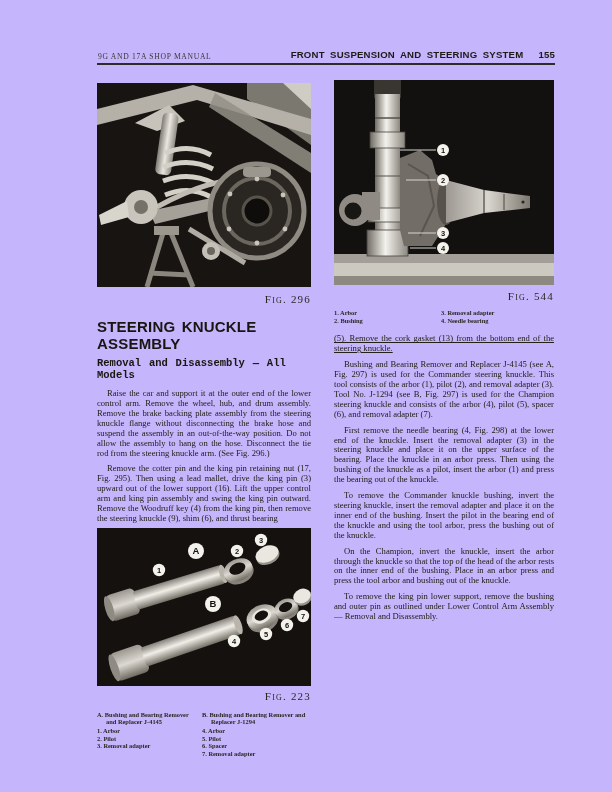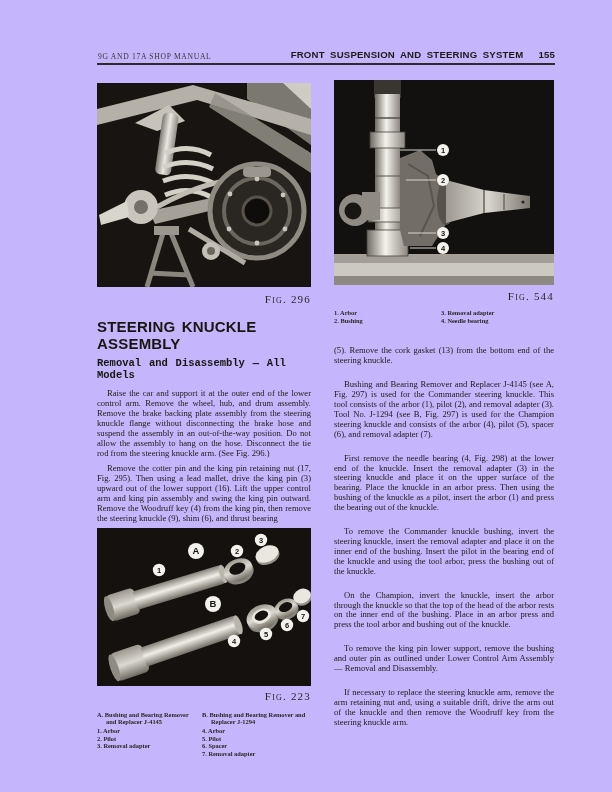--- a/index.html
+++ b/index.html
@@ -41,22 +41,22 @@
   .sub-title {
     font-family:Liberation Mono, monospace; font-weight:bold;
     font-size:10.5px; word-spacing:1.5px; color:#18170f; margin-top:5px;
   }
   p.body {
     font-size:8.6px; line-height:10px; text-align:justify;
     margin:4.5px 0 0 0; text-indent:10px; color:#232119;
   }
   p.body.first  { margin-top:7px; }
   p.body.noind  { text-indent:0; }
-  .col-right p.body { line-height:9.9px; margin-top:14px; }
-  .col-right p.body.first { margin-top:22px; }
+  .col-right p.body { line-height:9.9px; margin-top:6px; }
+  .col-right p.body.first { margin-top:10px;text-decoration:underline; }
   
   .fig-legend {
     display:flex; margin-top:9px;
     font-size:6.4px; line-height:7.7px; font-weight:bold; color:#2a2822;
   }
   .fig-legend .lcol-a { width:95px; margin-right:10px; }
   .fig-legend .lcol-b { width:109px; }
   .legend-title { padding-left:9px; text-indent:-9px; margin-bottom:1px; }
   .legend-item  { padding-left:0; }
   .fig298-legend { margin-top:7px; }
@@ -337,16 +337,15 @@
         <div class="legend-item">4. Needle bearing</div>
       </div>
     </div>
 
     <p class="body first noind">(5). Remove the cork gasket (13) from the bottom end of the steering knuckle.</p>
     <p class="body">Bushing and Bearing Remover and Replacer J-4145 (see A, Fig. 297) is used for the Commander steering knuckle. This tool consists of the arbor (1), pilot (2), and removal adapter (3). Tool No. J-1294 (see B, Fig. 297) is used for the Champion steering knuckle and consists of the arbor (4), pilot (5), spacer (6), and removal adapter (7).</p>
     <p class="body">First remove the needle bearing (4, Fig. 298) at the lower end of the knuckle. Insert the removal adapter (3) in the steering knuckle and place it on the upper surface of the bearing. Place the knuckle in an arbor press. Then using the bushing of the knuckle as a pilot, insert the arbor (1) and press the bearing out of the knuckle.</p>
     <p class="body">To remove the Commander knuckle bushing, invert the steering knuckle, insert the removal adapter and place it on the inner end of the bushing. Insert the pilot in the bearing end of the knuckle and using the tool arbor, press the bushing out of the knuckle.</p>
     <p class="body">On the Champion, invert the knuckle, insert the arbor through the knuckle so that the top of the head of the arbor rests on the inner end of the bushing. Place in an arbor press and press the tool arbor and bushing out of the knuckle.</p>
     <p class="body">To remove the king pin lower support, remove the bushing and outer pin as outlined under Lower Control Arm Assembly — Removal and Disassembly.</p>
-    <p class="body">If necessary to replace the steering knuckle arm, remove the arm retaining nut and, using a suitable drift, drive the arm out of the knuckle and then remove the Woodruff key from the steering knuckle arm.</p>
   </div>
 
 </div>
 
 </body></html>

